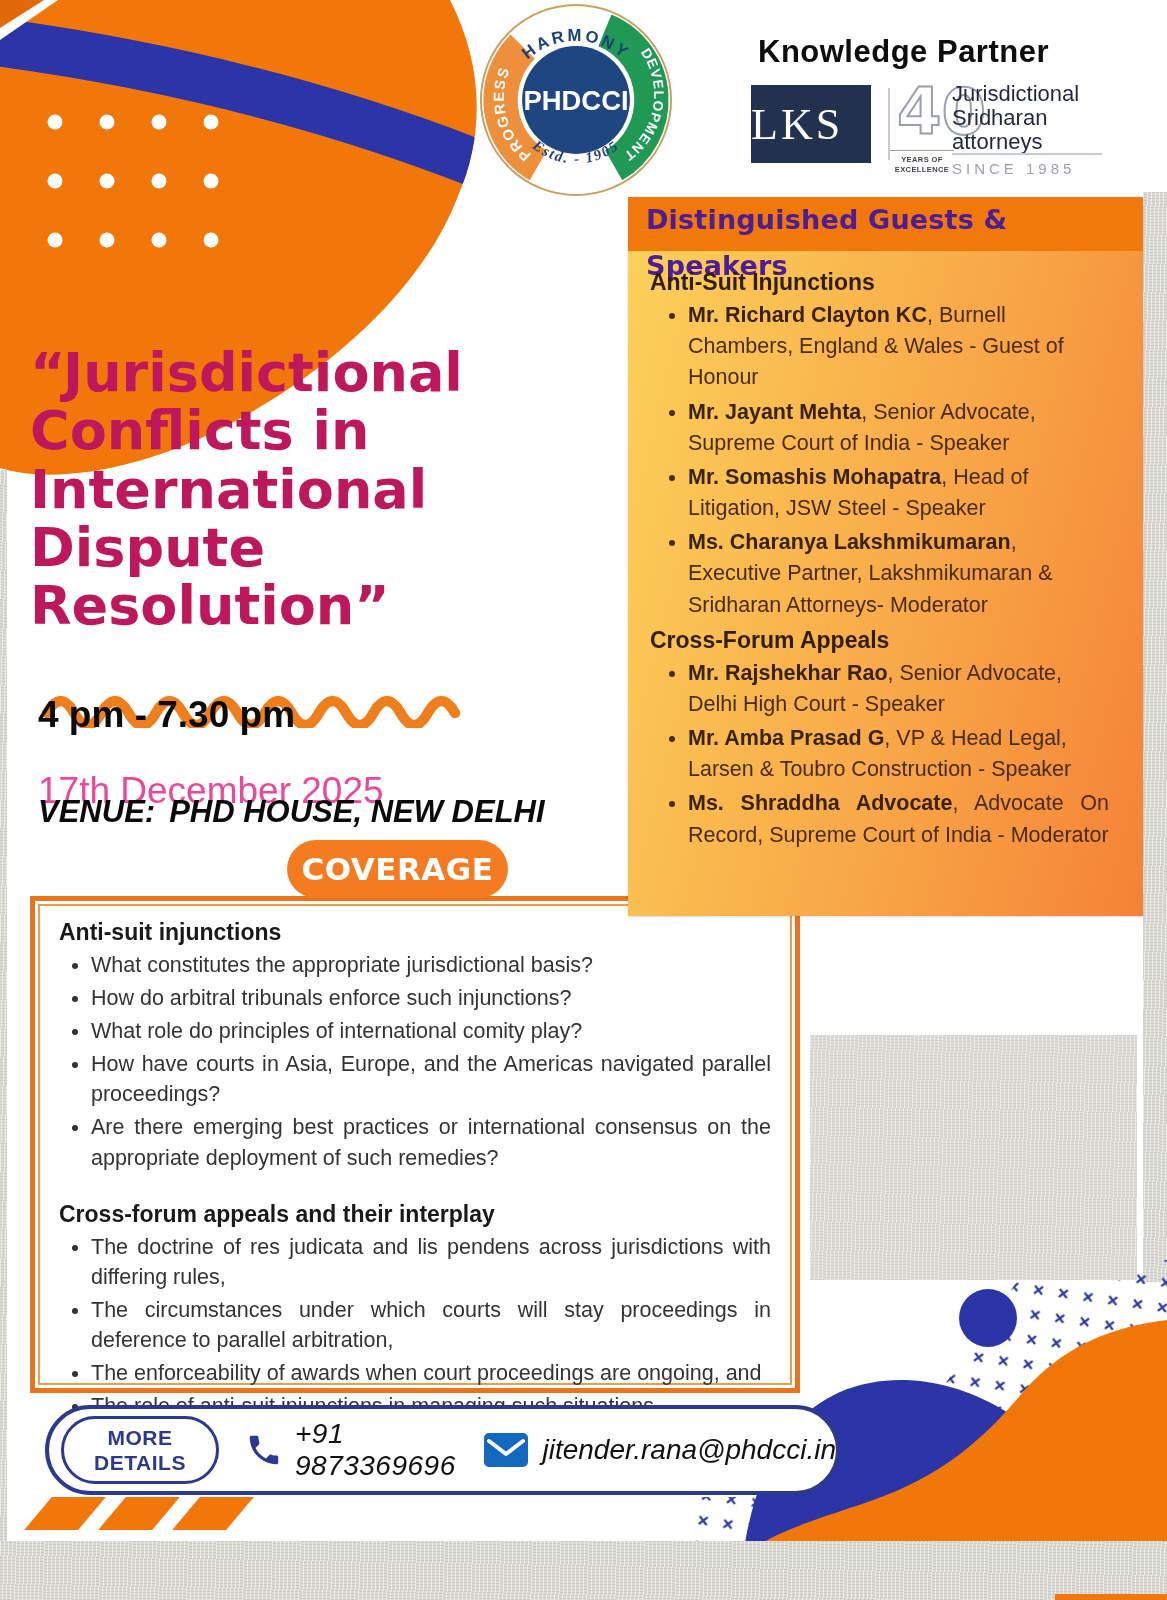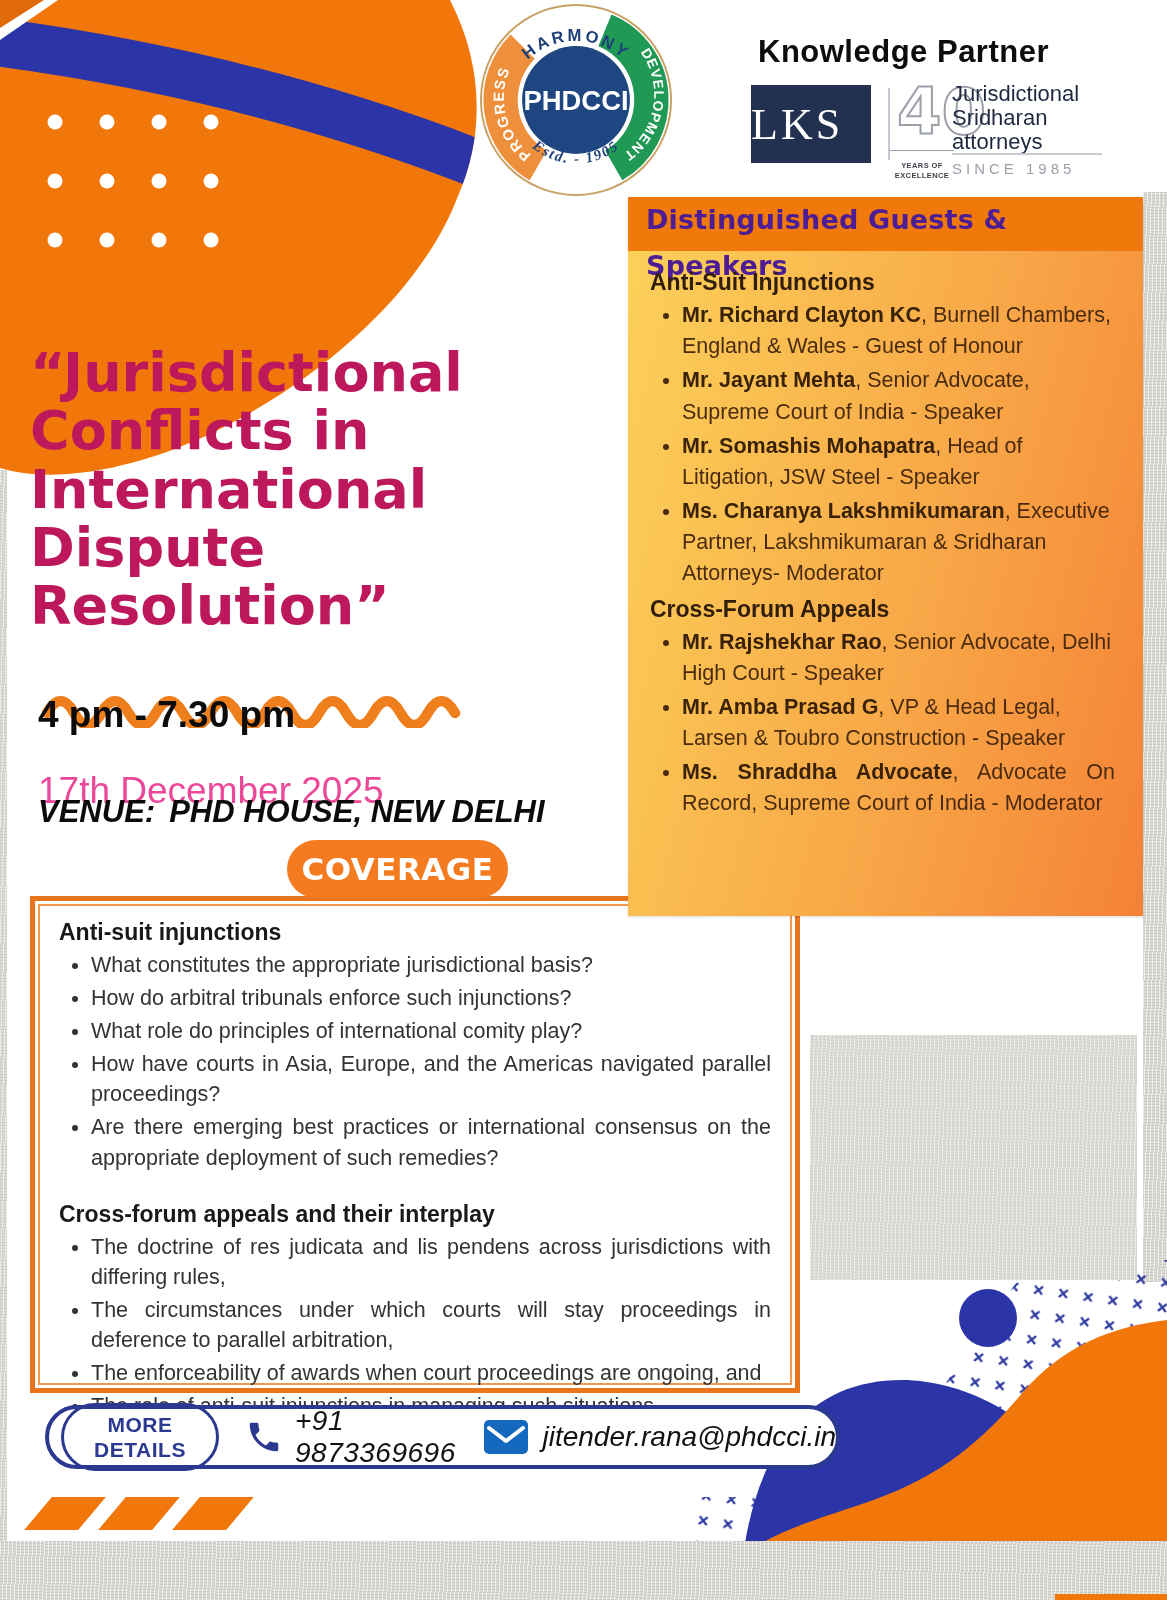--- a/index.html
+++ b/index.html
@@ -18,21 +18,21 @@
 
   
   .kp-title{left:758px;top:34px;width:320px;font-size:31px;font-weight:bold;color:#0d0d0d;letter-spacing:.5px;}
   .lks-box{left:751px;top:85px;width:120px;height:78px;background:#233150;color:#fff;
     font-family:"Liberation Serif",serif;font-size:44px;letter-spacing:3px;
     display:flex;align-items:center;justify-content:flex-start;}
   .kp-divider{left:888px;top:88px;width:2px;height:72px;background:#c5cad2;}
   .forty{left:897px;top:80px;font-family:"DejaVu Sans",sans-serif;font-size:64px;font-weight:bold;
     color:#fff;-webkit-text-stroke:2px #9aa0a8;line-height:1;}
   .forty-sub{left:890px;top:150px;width:64px;font-size:7.5px;font-weight:bold;color:#3e444e;
-    text-align:center;line-height:1.3;letter-spacing:.4px;border-top:1px solid #9aa0a8;padding-top:10px;}
+    text-align:center;line-height:1.3;letter-spacing:.4px;border-top:1px solid #9aa0a8;padding-top:4px;}
   .kp-name{left:952px;top:82px;font-size:22px;color:#1f2840;line-height:1.1;}
   .kp-rule{left:952px;top:153px;width:150px;height:2px;background:#c6cbd2;}
   .kp-since{left:952px;top:160px;font-size:15px;color:#9ba1aa;letter-spacing:4px;}
 
   
   .kicker{left:22px;top:270px;width:640px;font-family:"DejaVu Sans",sans-serif;
     font-size:46px;font-weight:bold;color:#46332b;letter-spacing:.5px;}
   .headline{left:30px;top:344px;width:560px;font-family:"DejaVu Sans",sans-serif;
     font-size:54px;font-weight:bold;color:#be185d;line-height:1.08;white-space:pre-line;margin:0;}
   .time{left:38px;top:694px;font-size:37px;font-weight:bold;color:#0b0b0b;}
@@ -41,21 +41,21 @@
   .venue .venue-value{margin-left:14px;}
 
   
   .panel{left:628px;top:197px;width:515px;height:719px;z-index:5;
     background:linear-gradient(104deg,#fcd25a 0%,#f8a948 55%,#f58236 100%);
     box-shadow:0 1px 2px rgba(0,0,0,.15);}
   .panel-header{height:54px;background:#f1780a;color:#4c1d95;font-family:"DejaVu Sans",sans-serif;
     font-weight:bold;font-size:27px;line-height:46px;padding-left:18px;letter-spacing:.2px;}
   .panel-body{padding:12px 22px 0 22px;color:#4a2b10;}
   .panel-body h3{margin:6px 0 2px;font-size:23px;color:#301d0b;}
-  .panel-body ul{margin:4px 6px 0;padding-left:26px;font-size:21.5px;line-height:1.45;}
+  .panel-body ul{margin:4px 12px 0;padding-left:26px;font-size:21.5px;line-height:1.45;}
   .panel-body li{margin-bottom:3px;}
   .panel-body b{color:#3a2208;}
   .panel-section + .panel-section h3{}
 
   
   .coverage-pill{left:287px;top:840px;width:221px;height:58px;background:#f47b20;border-radius:29px;
     color:#fff;font-family:"DejaVu Sans",sans-serif;font-weight:bold;font-size:31px;
     display:flex;align-items:center;justify-content:center;z-index:6;letter-spacing:.5px;}
   .coverage-box{left:30px;top:896px;width:770px;height:497px;background:#fff;z-index:3;
     border:5px solid #e8751b;box-shadow:inset 0 0 0 3px #fff, inset 0 0 0 5px #f19a4d;box-sizing:border-box;}
@@ -69,21 +69,21 @@
   .qr-panel{left:810px;top:1035px;width:327px;height:245px;z-index:4;background:#dcdbd6;
     background-image:repeating-linear-gradient(92deg, rgba(255,255,255,.5) 0 1px, transparent 1px 4px),
     repeating-linear-gradient(2deg, rgba(120,118,110,.12) 0 1px, transparent 1px 3px);}
   .scan-label{left:812px;top:1072px;width:122px;font-size:27px;font-weight:bold;color:#111;
     text-align:center;line-height:1.55;white-space:pre-line;}
   .qr-white{left:934px;top:1041px;width:201px;height:233px;background:#fff;display:flex;
     align-items:center;justify-content:center;}
   .qr-white svg{width:181px;height:181px;}
 
   
-  .contact-pill{left:45px;top:1405px;width:795px;height:64px;background:#fff;border:4px solid #2b3990;
+  .contact-pill{left:45px;top:1405px;width:795px;height:90px;background:#fff;border:4px solid #2b3990;
     border-radius:46px;box-sizing:border-box;display:flex;align-items:center;z-index:10;}
   .more-pill{margin-left:12px;width:152px;height:62px;border:3px solid #2b3990;border-radius:34px;
     color:#2b3990;font-weight:bold;font-size:21px;line-height:1.2;letter-spacing:.5px;
     display:flex;align-items:center;justify-content:center;text-align:center;white-space:pre-line;flex:none;}
   .phone-icon{margin-left:26px;flex:none;}
   .phone-num{margin-left:12px;font-size:28px;font-style:italic;color:#111;letter-spacing:.5px;}
   .mail-icon{margin-left:22px;flex:none;}
   .email{margin-left:13px;font-size:28px;font-style:italic;color:#111;}
 
   .stripe{top:1497px;width:54px;height:33px;background:#f2770b;transform:skewX(-40deg);z-index:2;}

